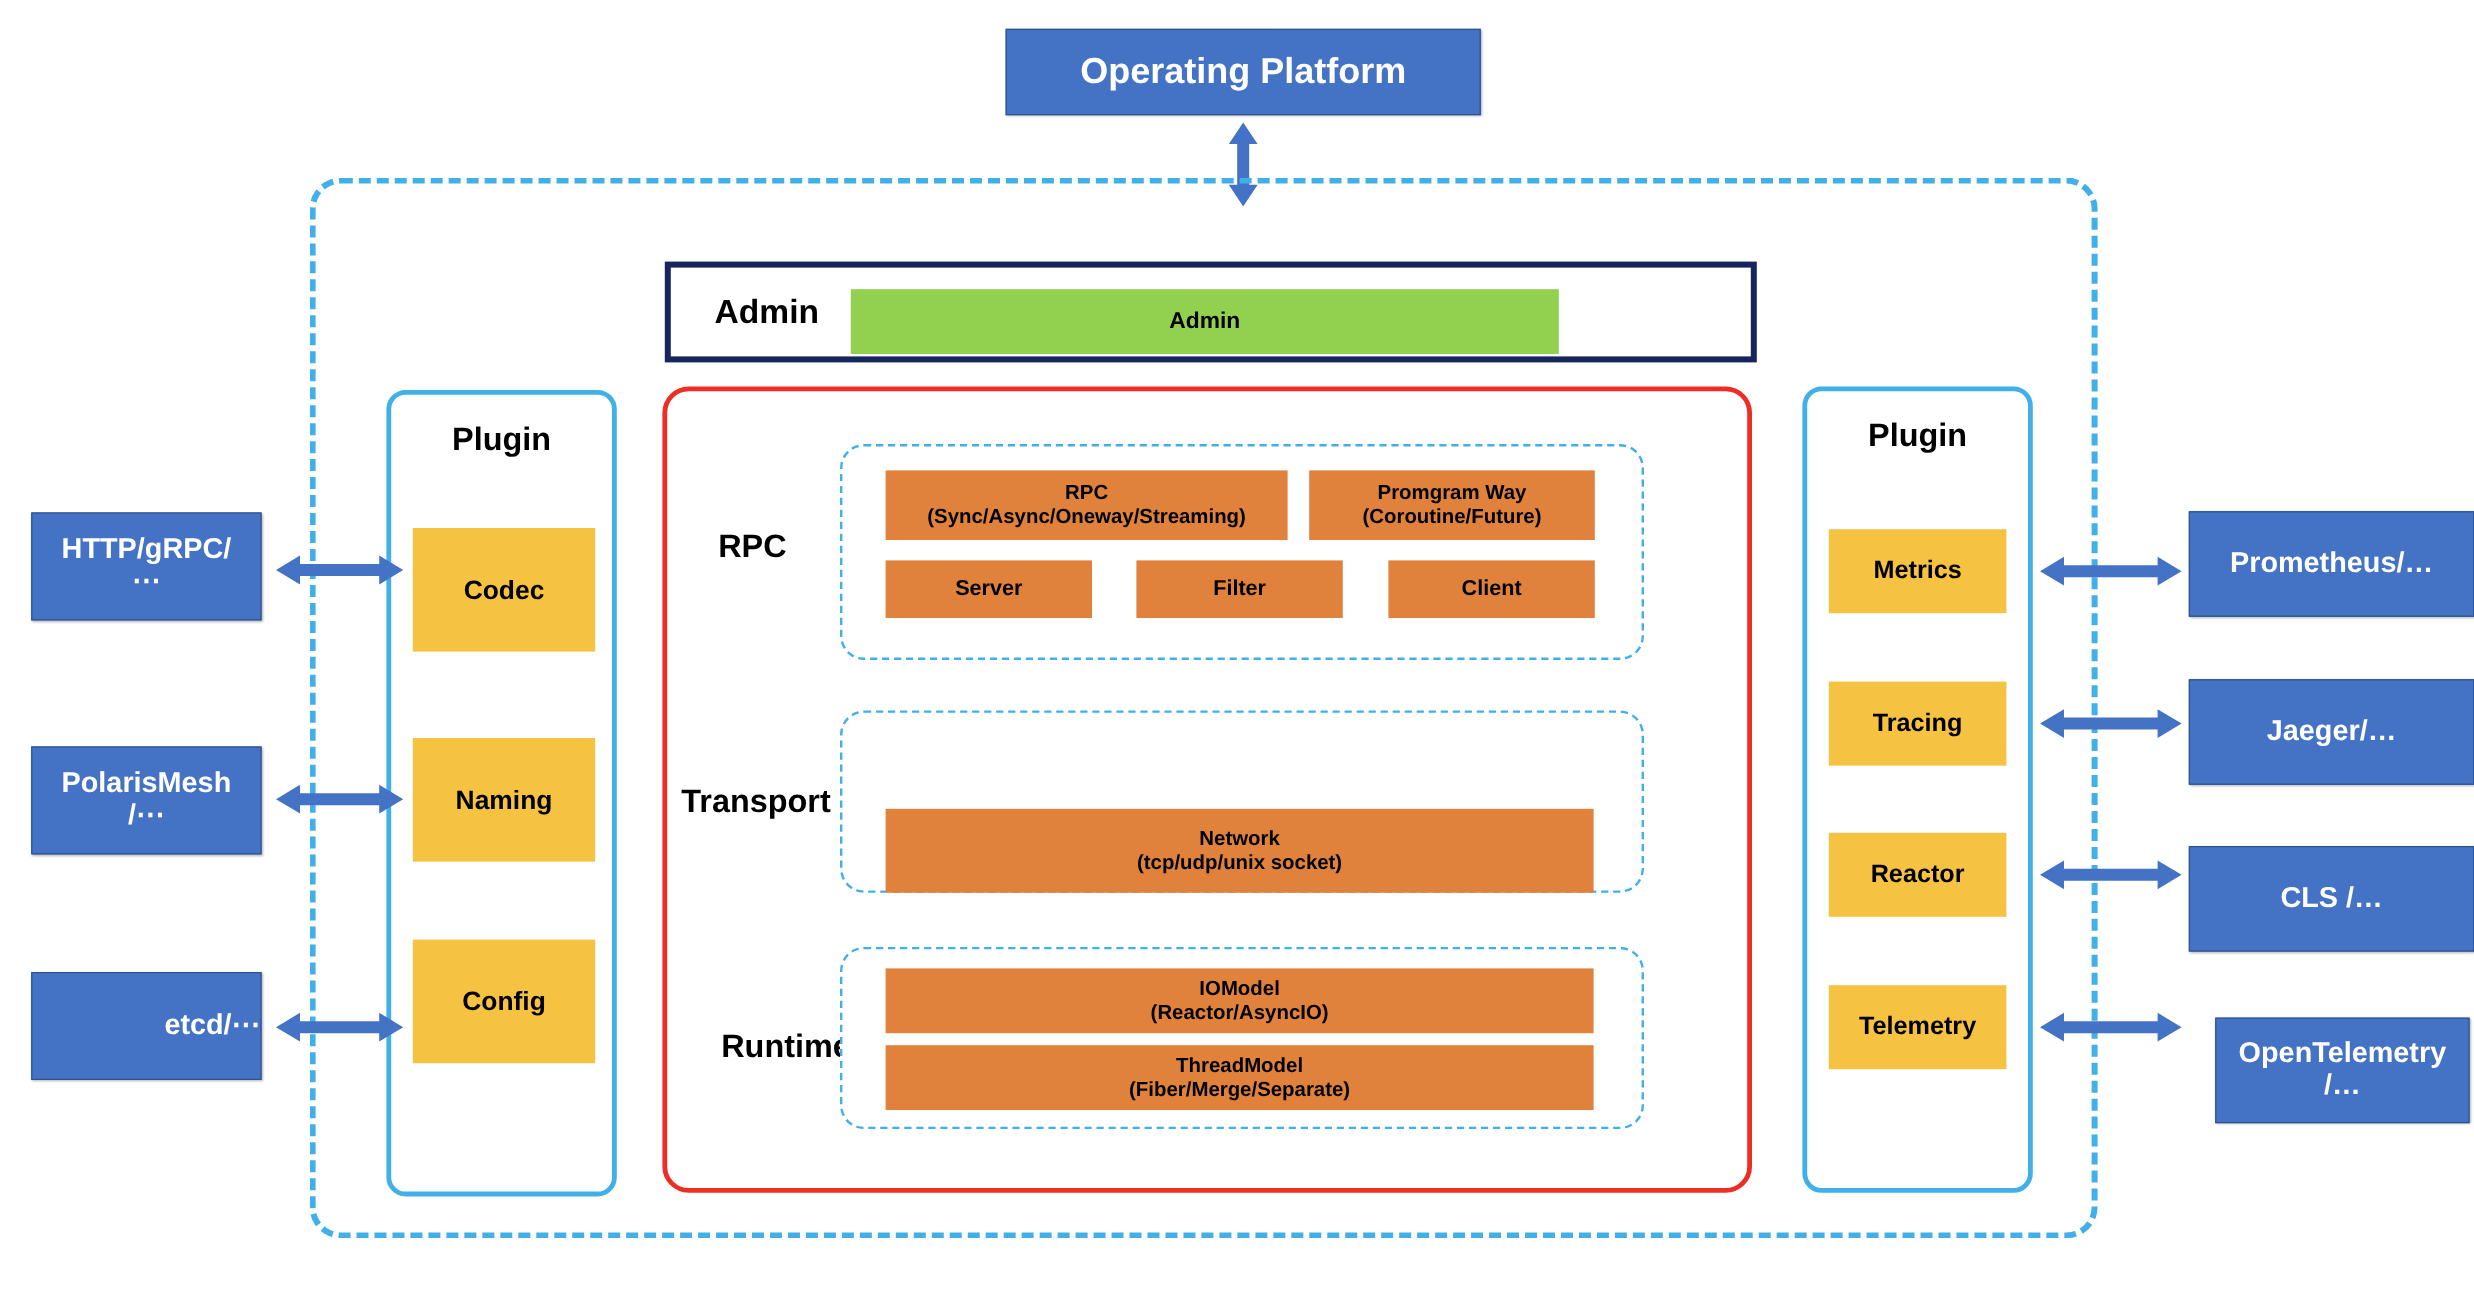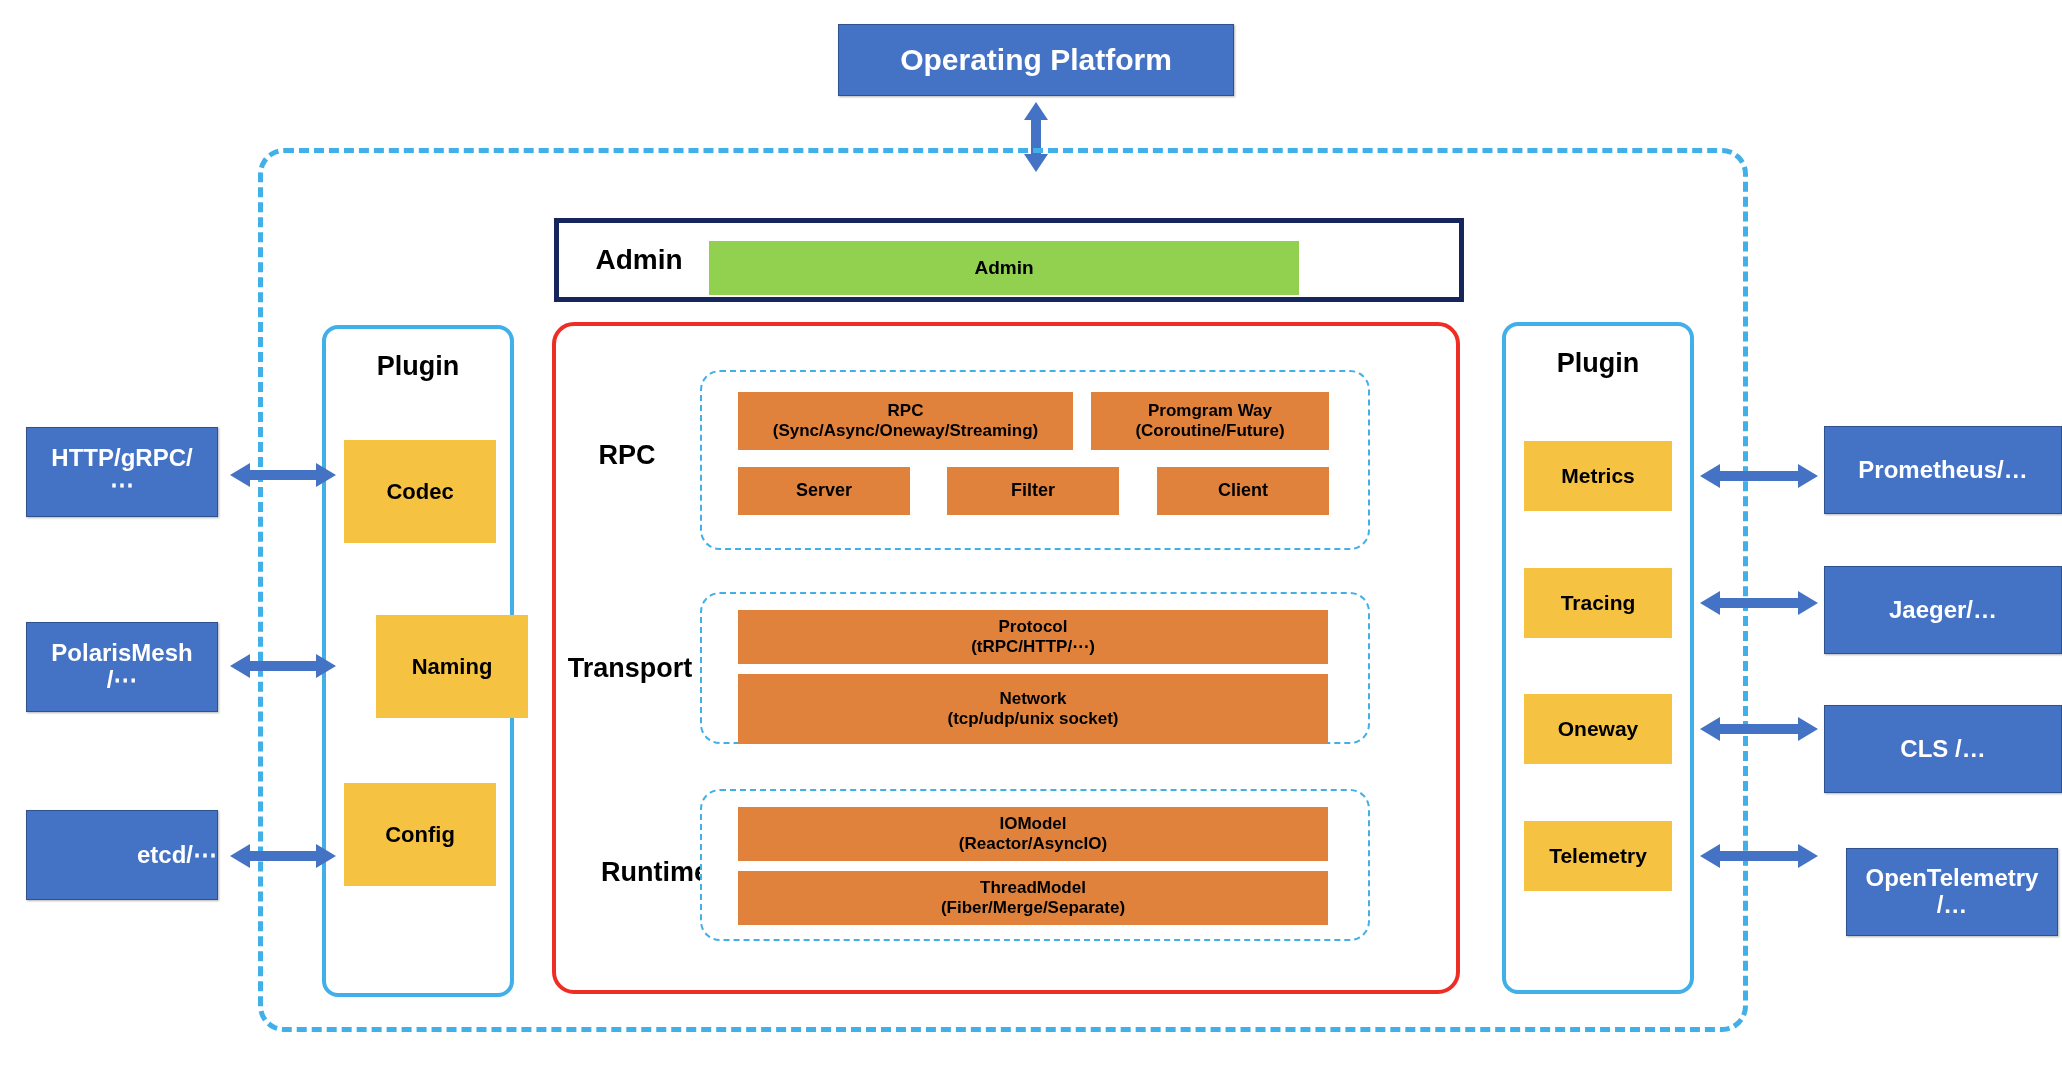--- a/index.html
+++ b/index.html
@@ -151,24 +151,20 @@
       <span>Filter</span>
     </div>
     <div class="abs orange-box" style="left:455px; top:95px; width:172px; height:48px; font-size:18px;">
       <span>Client</span>
     </div>
   </div>
 
   <div class="abs row-label" style="left:550px; top:648px; width:160px; height:40px; font-size:27px;">Transport</div>
 
   <div class="abs inner-dashed" style="left:700px; top:592px; width:670px; height:152px;">
-    <div class="abs orange-box" style="left:36px; top:16px; width:590px; height:54px; font-size:17px;">
-      <span>Protocol
-(tRPC/HTTP/⋯)</span>
-    </div>
     <div class="abs orange-box" style="left:36px; top:80px; width:590px; height:70px; font-size:17px;">
       <span>Network
 (tcp/udp/unix socket)</span>
     </div>
   </div>
 
   <div class="abs row-label" style="left:556px; top:852px; width:150px; height:40px; font-size:27px;padding-left:48px;">Runtime</div>
 
   <div class="abs inner-dashed" style="left:700px; top:789px; width:670px; height:152px;">
     <div class="abs orange-box" style="left:36px; top:16px; width:590px; height:54px; font-size:17px;">
@@ -181,39 +177,39 @@
     </div>
   </div>
 
   <div class="abs plugin-panel" style="left:322px; top:325px; width:192px; height:672px;">
     <div class="panel-title" style="margin-top:22px; font-size:27px;">Plugin</div>
   </div>
 
   <div class="abs yellow-box" style="left:344px; top:440px; width:152px; height:103px; font-size:22px;">
     <span>Codec</span>
   </div>
-  <div class="abs yellow-box" style="left:344px; top:615px; width:152px; height:103px; font-size:22px;margin-left:32px;">
+  <div class="abs yellow-box" style="left:344px; top:615px; width:152px; height:103px; font-size:22px;">
     <span>Naming</span>
   </div>
   <div class="abs yellow-box" style="left:344px; top:783px; width:152px; height:103px; font-size:22px;">
     <span>Config</span>
   </div>
 
   <div class="abs plugin-panel" style="left:1502px; top:322px; width:192px; height:672px;">
     <div class="panel-title" style="margin-top:22px; font-size:27px;">Plugin</div>
   </div>
 
   <div class="abs yellow-box" style="left:1524px; top:441px; width:148px; height:70px; font-size:21px;">
     <span>Metrics</span>
   </div>
   <div class="abs yellow-box" style="left:1524px; top:568px; width:148px; height:70px; font-size:21px;">
     <span>Tracing</span>
   </div>
   <div class="abs yellow-box" style="left:1524px; top:694px; width:148px; height:70px; font-size:21px;">
-    <span>Oneway</span>
+    <span>Reactor</span>
   </div>
   <div class="abs yellow-box" style="left:1524px; top:821px; width:148px; height:70px; font-size:21px;">
     <span>Telemetry</span>
   </div>
 
   <div class="abs blue-box" style="left:26px; top:427px; width:192px; height:90px; font-size:24px; white-space:pre-line;">
     <span>HTTP/gRPC/
 ⋯</span>
   </div>
   <div class="abs blue-box" style="left:26px; top:622px; width:192px; height:90px; font-size:24px; white-space:pre-line;">

